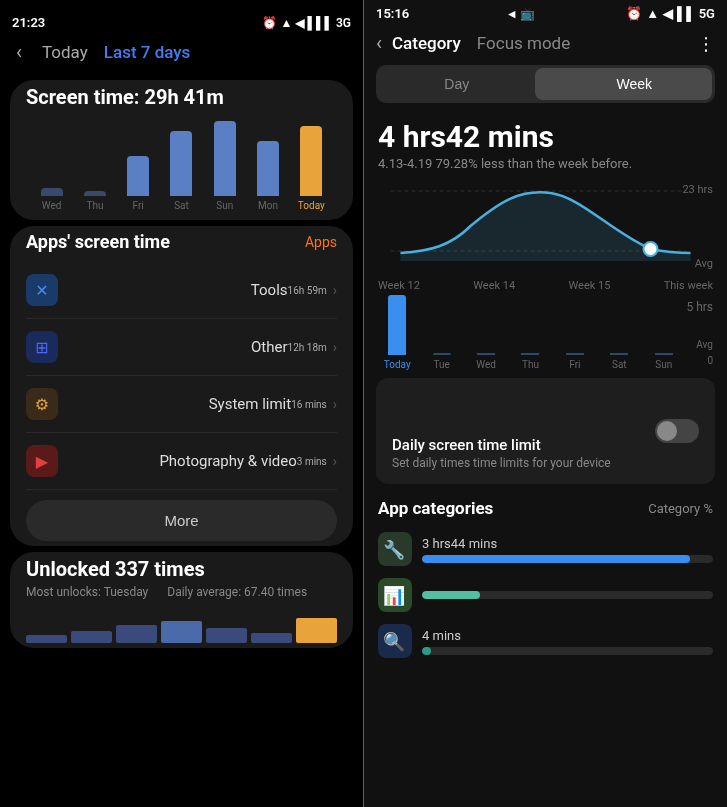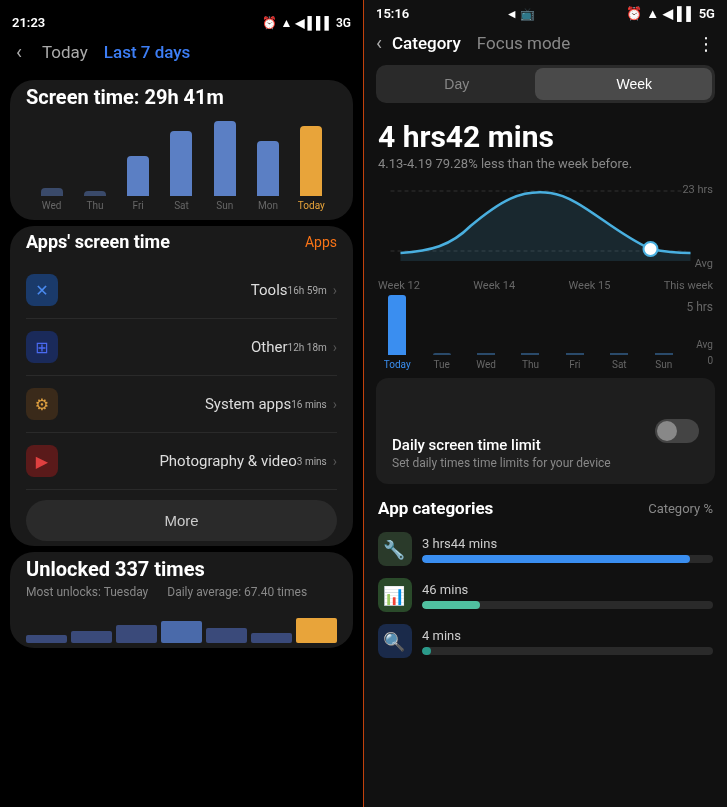--- a/index.html
+++ b/index.html
@@ -433,21 +433,21 @@
 
     <div class="app-row">
       <div class="app-icon icon-other">⊞</div>
       <span class="app-name">Other</span>
       <span class="app-time">12h 18m</span>
       <span class="chevron">›</span>
     </div>
 
     <div class="app-row">
       <div class="app-icon icon-system">⚙</div>
-      <span class="app-name">System apps</span>
+      <span class="app-name">System limit</span>
       <span class="app-time">16 mins</span>
       <span class="chevron">›</span>
     </div>
 
     <div class="app-row">
       <div class="app-icon icon-photo">▶</div>
       <span class="app-name">Photography &amp; video</span>
       <span class="app-time">3 mins</span>
       <span class="chevron">›</span>
     </div>
@@ -581,21 +581,20 @@
       <div class="cat-time">3 hrs44 mins</div>
       <div class="cat-bar-bg">
         <div class="cat-bar-fill" style="width:92%;"></div>
       </div>
     </div>
   </div>
 
   <div class="cat-row">
     <div class="cat-icon ci-2">📊</div>
     <div class="cat-info">
-      <div class="cat-time">46 mins</div>
       <div class="cat-bar-bg">
         <div class="cat-bar-fill green" style="width:20%;"></div>
       </div>
     </div>
   </div>
 
   <div class="cat-row">
     <div class="cat-icon ci-3">🔍</div>
     <div class="cat-info">
       <div class="cat-time">4 mins</div>

